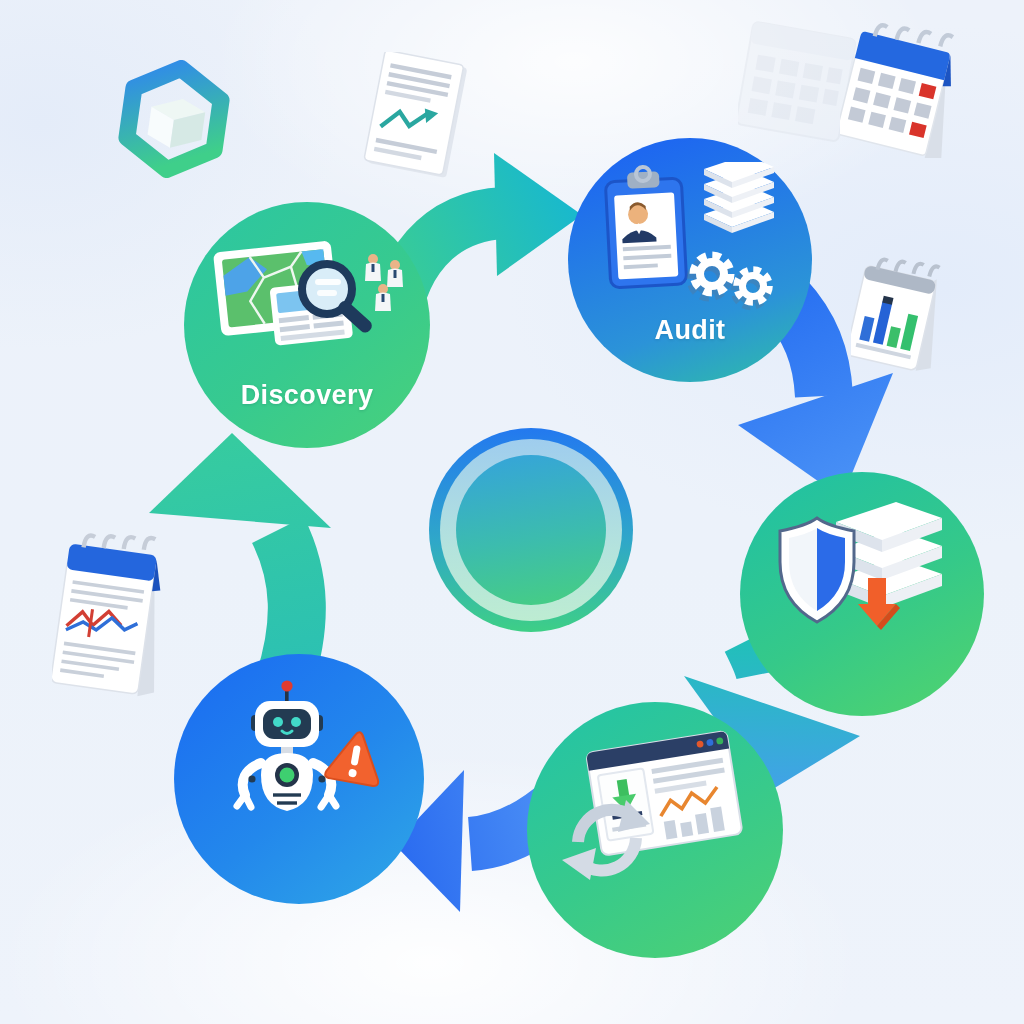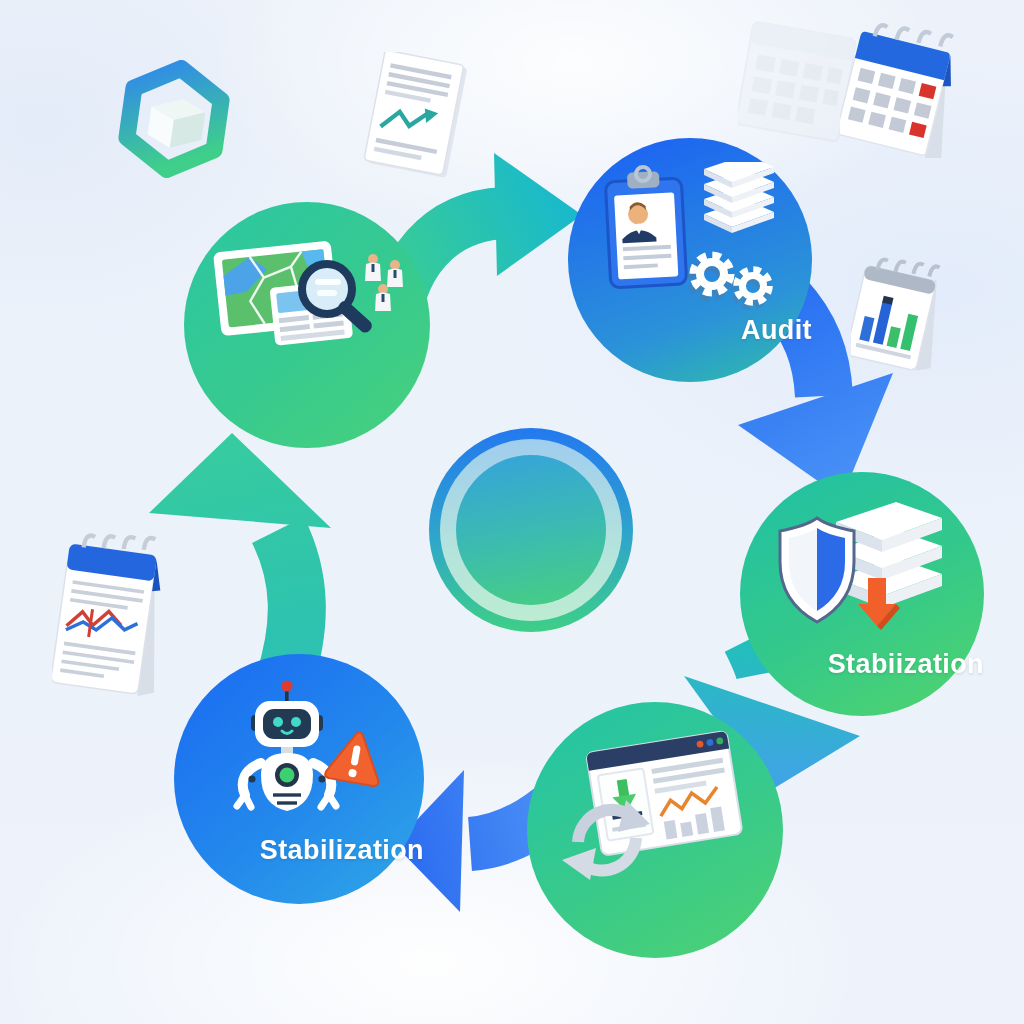--- a/index.html
+++ b/index.html
@@ -10,21 +10,21 @@
       radial-gradient(ellipse 620px 300px at 42% 94%, rgba(255,255,255,.95), rgba(255,255,255,0) 70%),
       radial-gradient(ellipse 520px 260px at 56% 6%, rgba(255,255,255,.85), rgba(255,255,255,0) 70%),
       radial-gradient(ellipse 700px 420px at 92% 28%, #e3ecfa, rgba(227,236,250,0) 62%),
       radial-gradient(ellipse 500px 380px at 4% 12%, #e4ecf9, rgba(228,236,249,0) 60%),
       linear-gradient(180deg,#edf2fa 0%,#ecf2fa 55%,#eef3fb 100%);
   }
   .arrows{position:absolute;left:0;top:0;width:1024px;height:1024px;z-index:1;}
   .node{position:absolute;border-radius:50%;z-index:3;}
   .node .icon-wrap{position:absolute;left:50%;top:10%;transform:translateX(-50%);}
   .node-label{
-    position:absolute;left:0;top:72.5%;width:100%;text-align:right;
+    position:absolute;left:0;top:72.5%;width:100%;text-align:center;
     color:#ffffff;font-size:27px;font-weight:700;letter-spacing:.4px;
     text-shadow:0 1px 3px rgba(10,60,80,.18);
   }
   .node-discovery{left:184px;top:202px;width:246px;height:246px;
     background:linear-gradient(140deg,#2cc6a2 0%,#37ca8f 55%,#49d17a 100%);}
   .node-audit{left:568px;top:138px;width:244px;height:244px;
     background:linear-gradient(160deg,#1e68f0 12%,#2b93d8 70%,#2fbfa6 100%);}
   .node-stab-right{left:740px;top:472px;width:244px;height:244px;
     background:linear-gradient(150deg,#1fc0a6 0%,#35c989 55%,#52d46c 100%);}
   .node-optimization{left:527px;top:702px;width:256px;height:256px;
@@ -138,20 +138,21 @@
               <rect x="4.5" y="9" width="3" height="8" fill="#2a4a72"></rect>
           </g>
           <g transform="translate(168,58)">
             <circle cx="6" cy="4" r="5" fill="#e9b488"></circle>
               <path d="M-1 9 Q6 6 13 9 L14 26 L-2 26 Z" fill="#f4f6f8"></path>
               <rect x="4.5" y="9" width="3" height="8" fill="#2a4a72"></rect>
           </g>
         </g>
       </svg>
     </div>
+    <div class="node-label">Discovery</div>
   </div>
 
   <div class="node node-audit">
     <div class="icon-wrap">
       <svg width="180" height="150" viewBox="0 0 180 150">
         <g transform="translate(94,4)">
           <g>
               <polygon points="10,48 52,34 80,46 38,61" fill="#ffffff"></polygon>
               <polygon points="10,48 38,61 38,67 10,54" fill="#dde3ec"></polygon>
               <polygon points="38,61 80,46 80,52 38,67" fill="#eef1f6"></polygon>
@@ -230,21 +231,20 @@
           <polygon points="8,0 26,0 26,26 36,26 17,48 -2,26 8,26" fill="#f15f2a"></polygon>
           <polygon points="17,48 36,26 40,30 21,52" fill="#d44c1c"></polygon>
         </g>
         <g transform="translate(8,22)">
           <path d="M37 0 Q48 8 74 13 L74 44 Q74 84 37 104 Q0 84 0 44 L0 13 Q26 8 37 0 Z" fill="#ffffff" stroke="#53688c" stroke-width="3"></path>
           <path d="M37 10 Q46 16 65 20 L65 44 Q65 76 37 93 Q9 76 9 44 L9 20 Q28 16 37 10 Z" fill="#f2f6fa"></path>
           <path d="M37 10 Q46 16 65 20 L65 44 Q65 76 37 93 Z" fill="#2b6be8"></path>
         </g>
       </svg>
     </div>
-    <div class="node-label">Stabiization</div>
   </div>
 
   <div class="node node-optimization">
     <div class="icon-wrap">
       <svg width="190" height="160" viewBox="0 0 190 160">
         <g transform="rotate(-9 100 70)">
           <rect x="34" y="14" width="142" height="104" rx="7" fill="#ffffff" stroke="#d9dfe8" stroke-width="2"></rect>
           <path d="M34 21 Q34 14 41 14 L169 14 Q176 14 176 21 L176 32 L34 32 Z" fill="#2b3f66"></path>
           <circle cx="148" cy="23" r="3.4" fill="#e2572b"></circle>
           <circle cx="158" cy="23" r="3.4" fill="#2f6fd8"></circle>
@@ -299,21 +299,20 @@
           <circle cx="113" cy="100" r="3.6" fill="#233b52"></circle>
           <path d="M120 116 L112 128 M120 116 L127 127" stroke="#ffffff" stroke-width="7" stroke-linecap="round"></path>
         </g>
         <g transform="translate(124,44) rotate(10)">
           <path d="M2 48 L24 8 Q28 1 32 8 L54 48 Q57 55 49 55 L7 55 Q-1 55 2 48 Z" fill="#f2622e" stroke="#d94e1e" stroke-width="2"></path>
           <rect x="24.5" y="18" width="7" height="20" rx="3.5" fill="#ffffff"></rect>
           <circle cx="28" cy="46" r="4" fill="#ffffff"></circle>
         </g>
       </svg>
     </div>
-    <div class="node-label">Stabilization</div>
   </div>
 
   <div class="deco deco-hex">
     <svg width="116" height="118" viewBox="0 0 116 118">
       <defs>
         <linearGradient id="hexg" x1="0" y1="0" x2=".4" y2="1">
           <stop offset="0" stop-color="#2f86f0"></stop>
             <stop offset="1" stop-color="#3fcf8a"></stop>
         </linearGradient>
       </defs>

